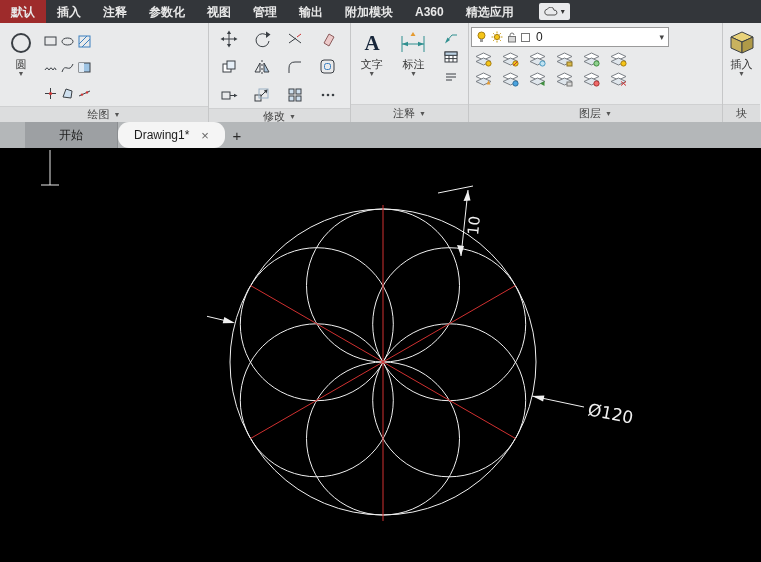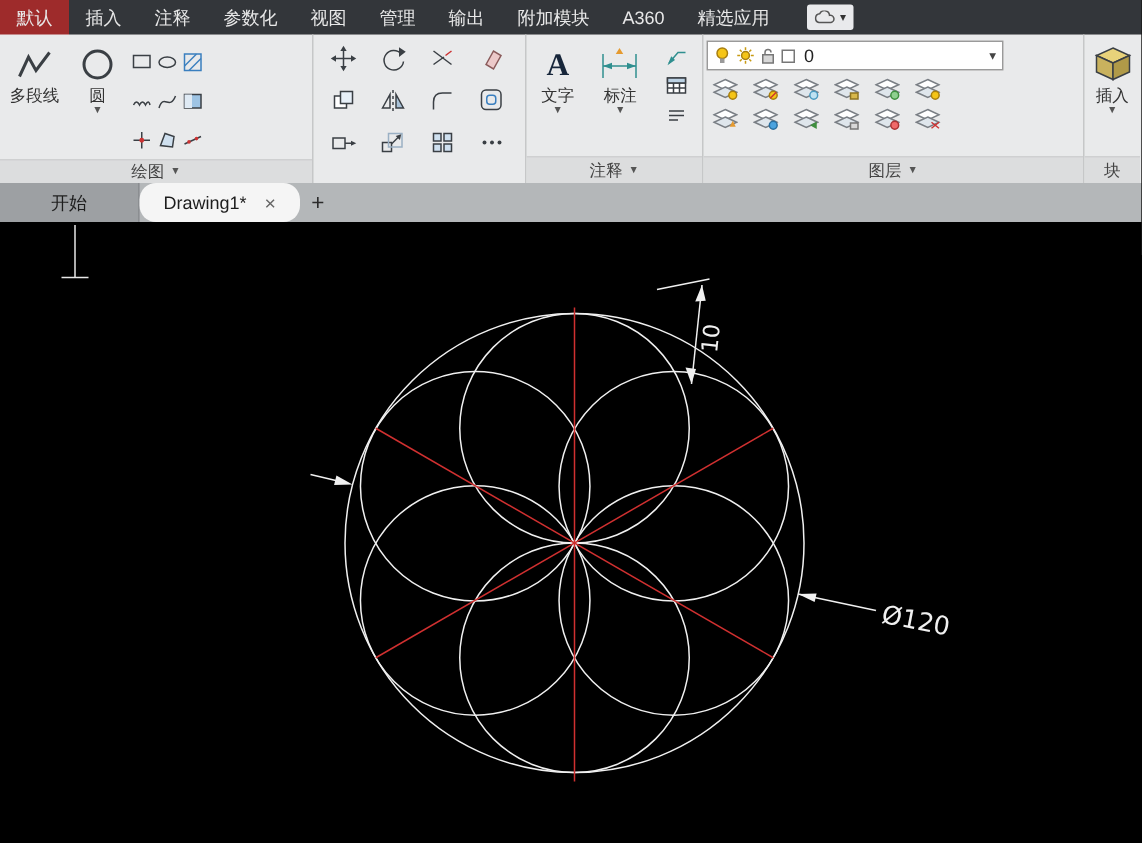--- a/index.html
+++ b/index.html
@@ -1,20 +1,20 @@
 <!DOCTYPE html>
 <html lang="zh"><head>
 <meta charset="utf-8">
 <style>
   html,body{margin:0;padding:0;background:#222;}
   .app{width:761px;height:562px;display:flex;flex-direction:column;overflow:hidden;
        font-family:"Liberation Sans","DejaVu Sans",sans-serif;-webkit-font-smoothing:antialiased;}
   
   .tabbar{height:23px;background:#33363a;display:flex;align-items:stretch;color:#e8e8e8;font-size:12px;flex:0 0 23px;}
-  .rtab{padding:12px 11px;display:flex;align-items:center;cursor:default;white-space:nowrap;}
+  .rtab{padding:12px 11px;display:flex;align-items:center;cursor:default;white-space:nowrap;font-weight:bold;}
   .rtab.active{background:#9e2b2b;}
   .connect{margin:3px 0 3px 14px;background:#e9eaec;border-radius:2px;display:flex;align-items:center;padding:0 5px;color:#333;gap:3px;}
   .connect svg{display:block;}
   .ccaret{font-size:8px;line-height:8px;}
   
   .ribbon{height:99px;background:#e9eaeb;display:flex;flex:0 0 99px;}
   .panel{display:flex;flex-direction:column;border-right:1px solid #c6c7c8;box-sizing:border-box;}
   .pc{flex:1;display:flex;padding:2px 2px 0 2px;gap:2px;box-sizing:border-box;}
   .pf{height:17px;background:#dcddde;border-top:1px solid #cfd0d1;font-size:11px;color:#444;
       display:flex;align-items:center;justify-content:center;gap:4px;}
@@ -33,21 +33,21 @@
   .layright{display:flex;flex-direction:column;gap:2px;padding-top:2px;}
   .combo{height:20px;background:#fff;border:1px solid #9a9a9a;display:flex;align-items:center;gap:4px;
          padding:0 4px;font-size:12px;color:#222;width:198px;box-sizing:border-box;}
   .combo .val{flex:1;padding-left:2px;}
   .combo .dcaret{color:#444;font-size:9px;}
   .lrow{display:flex;gap:10px;align-items:center;padding:3px 2px 0 4px;}
   .swatch{width:9px;height:9px;background:#fff;border:1px solid #777;box-sizing:border-box;}
   
   .filetabs{height:26px;background:#b4b7b9;display:flex;align-items:stretch;flex:0 0 26px;}
   .ftab{display:flex;align-items:center;padding:0 16px;font-size:12px;color:#1d1d1d;white-space:nowrap;}
-  .ftab.start{background:#9da0a3;border-right:1px solid #8b8e91;padding:0 34px;}
+  .ftab.start{background:#9da0a3;border-right:1px solid #8b8e91;padding:0 34px;margin-left:25px;}
   .ftab.active{background:#f5f5f5;border-radius:11px;}
   .closex{margin-left:12px;color:#666;font-size:13px;line-height:13px;}
   .newtab{width:24px;display:flex;align-items:center;justify-content:center;color:#2b2b2b;font-size:15px;}
   
   .canvas{flex:1;background:#000;position:relative;}
   .canvas svg{display:block;}
   .cadtext{fill:#f0f0f0;font-family:"DejaVu Sans","Liberation Sans",sans-serif;}
 </style>
 </head>
 <body>
@@ -70,28 +70,20 @@
         <path d="M3 8 a3 3 0 0 1 .5-5.9 A3.4 3.4 0 0 1 10 3.2 A2.4 2.4 0 0 1 11 8 Z" fill="none" stroke="#555" stroke-width="1"></path>
       </svg>
       <span class="ccaret">▾</span>
     </div>
   </div>
 
   <div class="ribbon">
 
     <div class="panel" style="width:209px">
       <div class="pc">
-        <div class="tool" style="width:42px">
-          <span class="ticon">
-            <svg width="26" height="26">
-                <path d="M3 21 L9 8 L14 17 L23 5" fill="none" stroke="#3a3f44" stroke-width="2"></path>
-              </svg>
-          </span>
-          <span class="tlabel">多段线</span>
-        </div>
         <div class="tool" style="width:38px">
           <span class="ticon">
             <svg width="26" height="26">
                 <circle cx="13" cy="13" r="9" fill="none" stroke="#3a3f44" stroke-width="2"></circle>
               </svg>
           </span>
           <span class="tlabel">圆</span>
           <span class="tcaret">▼</span>
         </div>
         <div class="minigrid">
@@ -232,20 +224,24 @@
               <rect x="10" y="10" width="5" height="5" fill="#cfe0ef" stroke="#3a3f44"></rect>
             </svg>
           </span>
         <span class="mi">
             <svg width="18" height="18">
               <circle cx="4" cy="9" r="1.3" fill="#3a3f44"></circle>
               <circle cx="9" cy="9" r="1.3" fill="#3a3f44"></circle>
               <circle cx="14" cy="9" r="1.3" fill="#3a3f44"></circle>
             </svg>
           </span>
+      </div>
+      <div class="pf">
+        <span>修改</span>
+        <span class="fcaret">▼</span>
       </div>
     </div>
 
     <div class="panel" style="width:118px">
       <div class="pc">
         <div class="tool" style="width:38px">
           <span class="ticon">
             <svg width="26" height="26">
                 <text x="13" y="20" text-anchor="middle" font-size="21" font-weight="bold" fill="#17263a" font-family="Liberation Serif, DejaVu Serif, serif">A</text>
               </svg>

